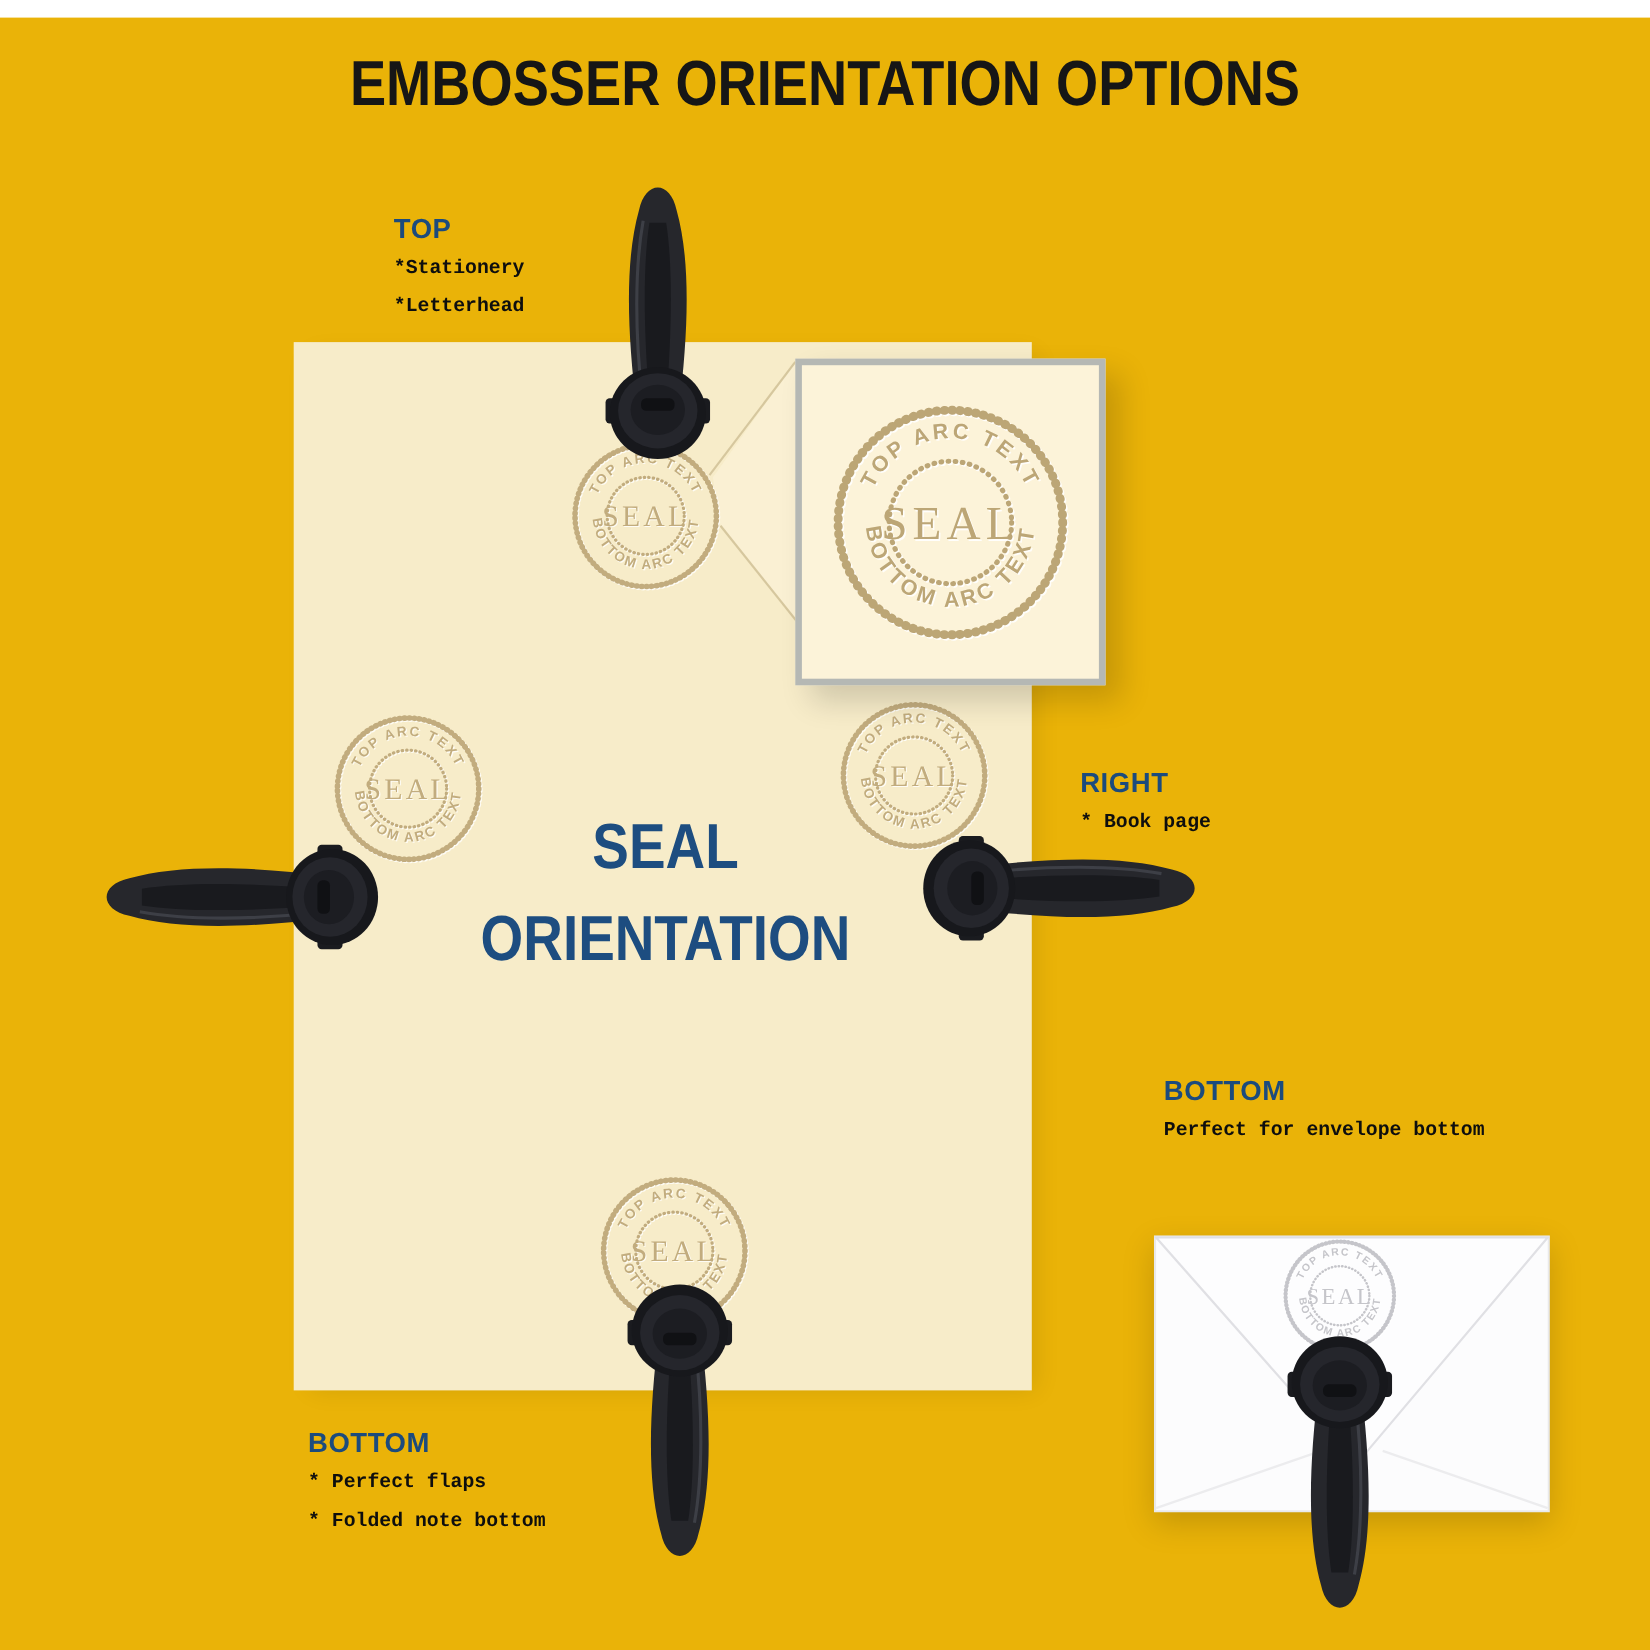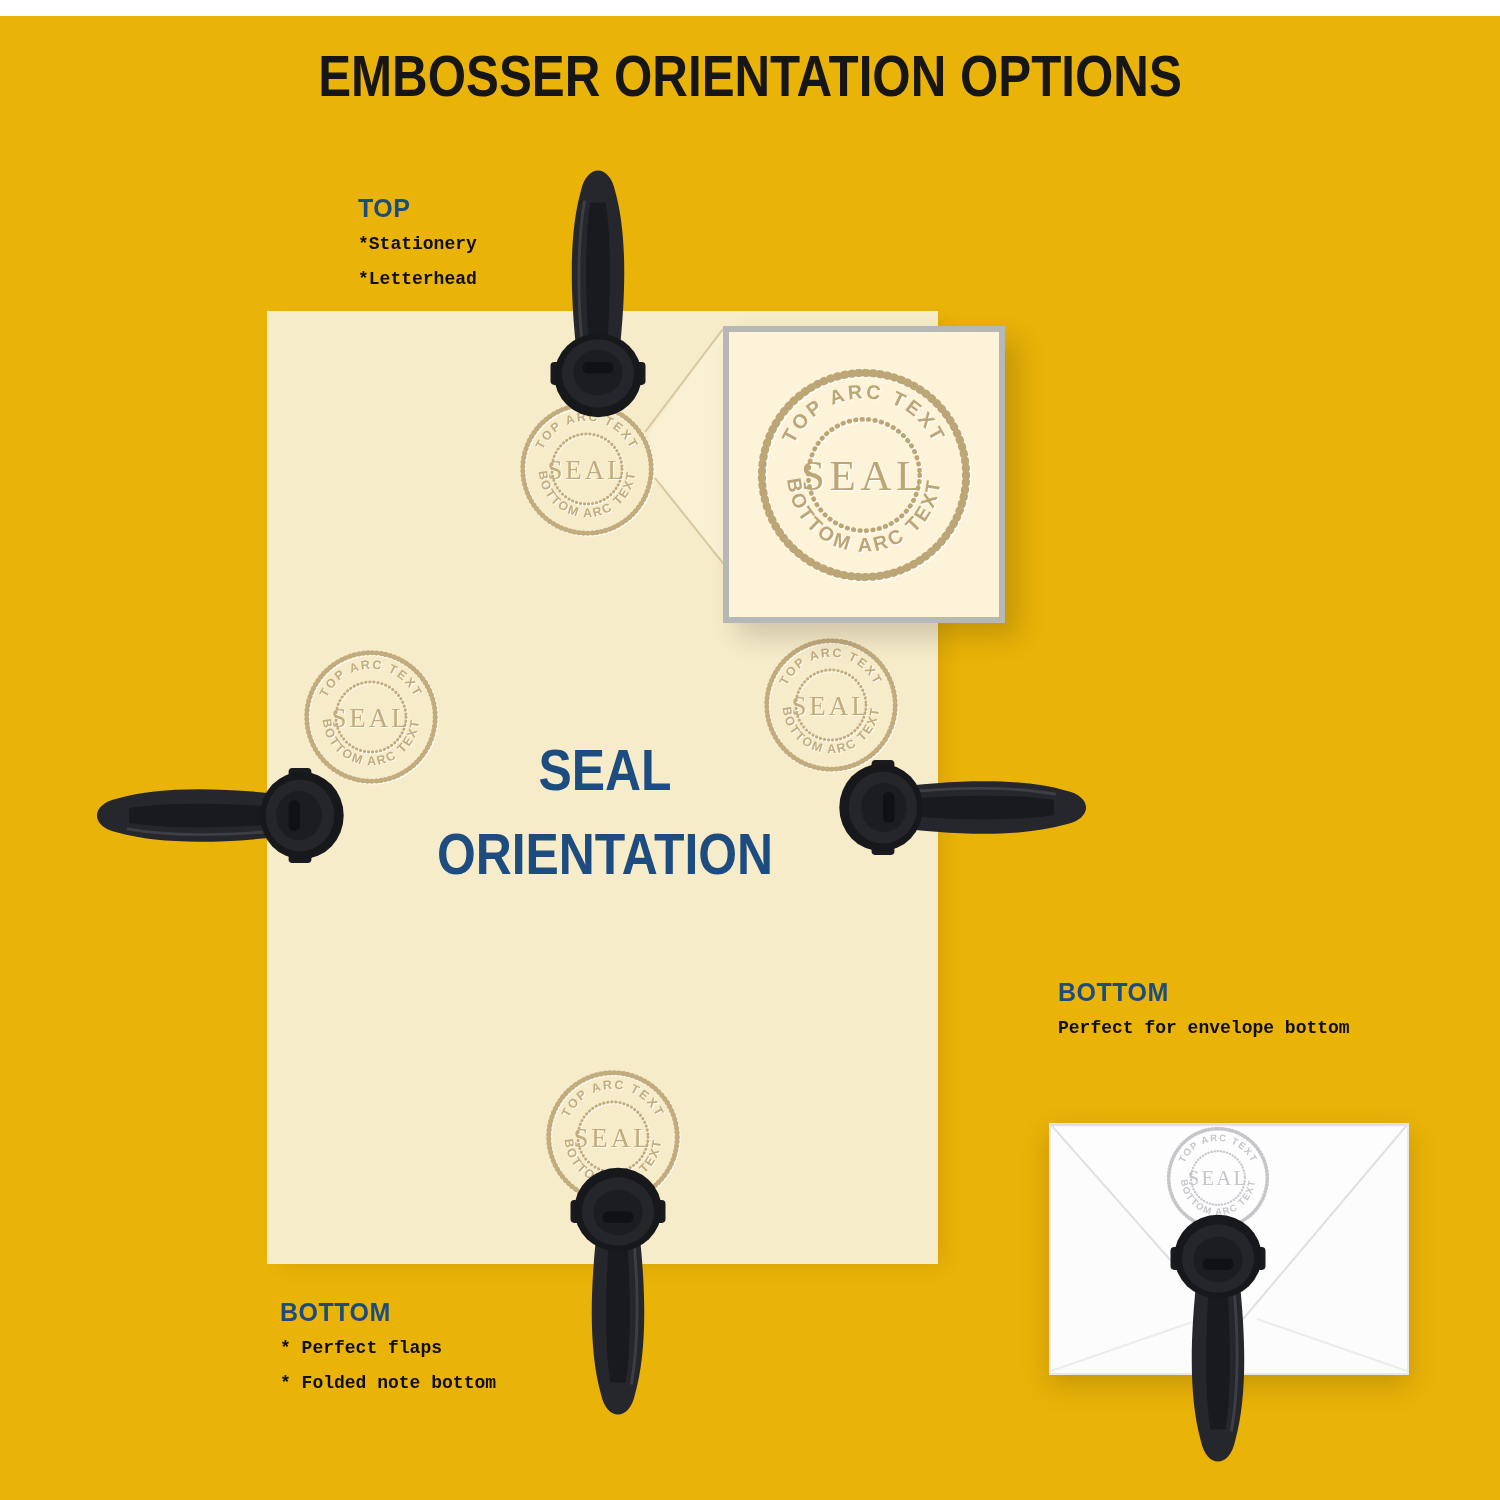--- a/index.html
+++ b/index.html
@@ -153,20 +153,24 @@
       <use href="#embosser-art"></use>
     </svg>
 
   <div class="anno" style="left:358px;top:178px">
     <div class="anno-head">TOP</div>
     <div class="anno-item">*Stationery</div>
     <div class="anno-item">*Letterhead</div>
   </div>
 
 
+  <div class="anno" style="left:982px;top:682px">
+    <div class="anno-head">RIGHT</div>
+    <div class="anno-item">* Book page</div>
+  </div>
 
   <div class="anno" style="left:280px;top:1282px">
     <div class="anno-head">BOTTOM</div>
     <div class="anno-item">* Perfect flaps</div>
     <div class="anno-item">* Folded note bottom</div>
   </div>
 
   <div class="anno" style="left:1058px;top:962px">
     <div class="anno-head">BOTTOM</div>
     <div class="anno-item">Perfect for envelope bottom</div>

